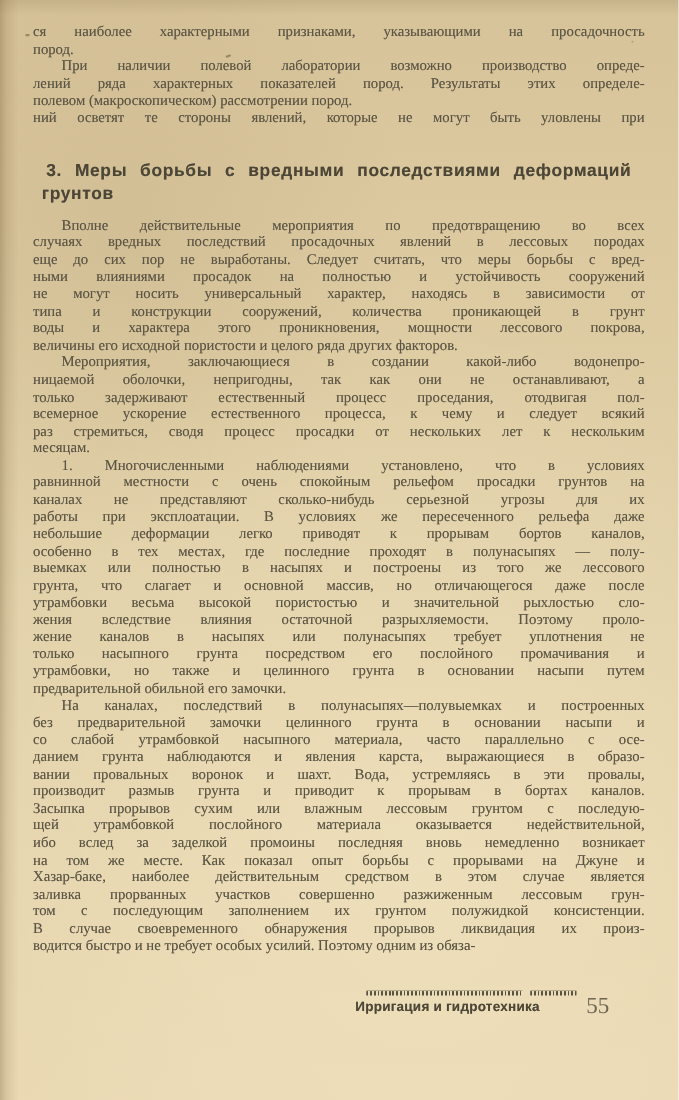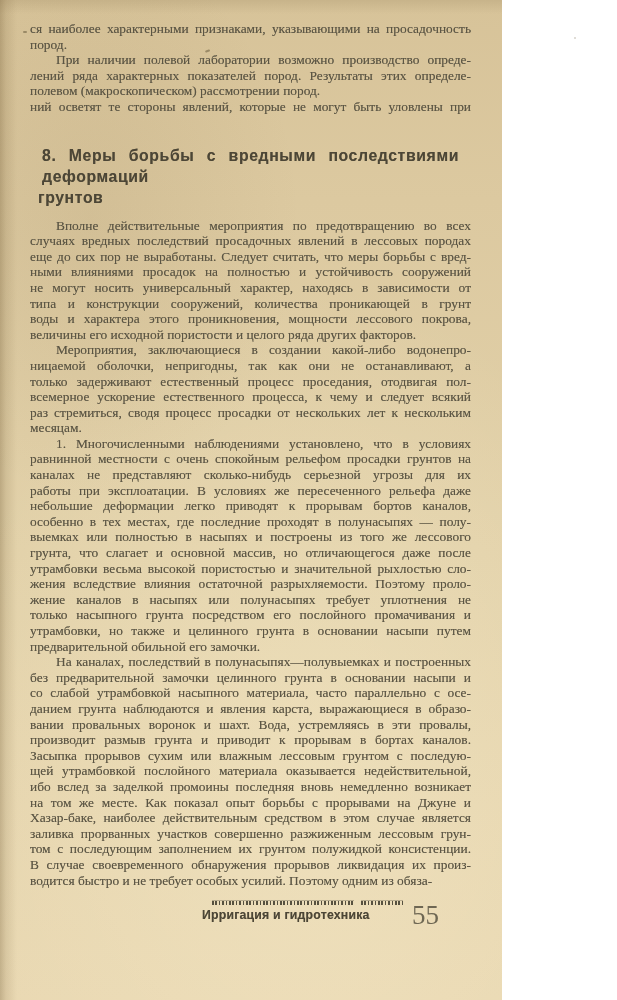--- a/index.html
+++ b/index.html
@@ -1,21 +1,21 @@
 <!DOCTYPE html>
 <html><head>
 <meta charset="utf-8">
 <style>
   html, body { margin: 0; padding: 0; }
   body {
     width: 617px; height: 1000px; overflow: hidden;
     font-family: "Liberation Serif", "DejaVu Serif", serif;
   }
   .page {
-    position: relative; width: 502px; height: 1000px;
+    position: relative; width: 617px; height: 1000px;
     background:
       radial-gradient(120% 80% at 62% 78%, rgba(255,246,216,0.30), rgba(255,246,216,0) 62%),
       radial-gradient(60% 40% at 18% 22%, rgba(120,95,55,0.10), rgba(120,95,55,0) 70%),
       linear-gradient(90deg, rgba(110,88,50,0.32) 0px, rgba(110,88,50,0.14) 6px, rgba(110,88,50,0) 17px),
       linear-gradient(180deg, rgba(105,85,48,0.14) 0px, rgba(105,85,48,0) 14px),
       linear-gradient(180deg, #d7c399 0%, #dcc9a0 20%, #e2d1a9 55%, #e9d8b2 100%);
     text-decoration: underline;
   }
   .text-block {
     position: absolute; left: 30px; right: 31px; top: 21px;
@@ -31,40 +31,40 @@
     margin: 30px 8px 10px 8px;
     font-family: "Liberation Sans", "DejaVu Sans", sans-serif;
     font-weight: 700; font-size: 15.8px; line-height: 21px;
     letter-spacing: 0.6px; color: #4c4636;
     text-shadow: 0 0 0.5px rgba(76,70,54,0.5);
   }
   .h-line.spread { text-align: justify; text-align-last: justify; padding: 0 4px; }
   .h-line.center { }
   .footer {
     position: absolute; top: 901px; right: 63px;
-    display: flex; align-items: flex-end;
+    display: flex; align-items: flex-start;
     color: #4c4636;
   }
   .title-col { display: flex; flex-direction: column; }
   .rule-row { display: flex; gap: 7px; margin-left: 10px; margin-bottom: 3px; }
   .rule-seg {
     height: 4px;
     background: repeating-linear-gradient(90deg, #57513f 0 1.6px, rgba(87,81,63,0) 1.6px 3.4px);
     box-shadow: 0 -1px 0 rgba(87,81,63,0.35);
   }
   .rule-seg.long { width: 142px; }
   .rule-seg.short { width: 42px; }
   .running-title {
     font-family: "Liberation Sans", "DejaVu Sans", sans-serif;
     font-weight: 700; font-size: 12.3px; letter-spacing: 0.2px;
     text-shadow: 0 0 0.5px rgba(76,70,54,0.5);
   }
   .page-number {
     font-family: "Liberation Serif", "DejaVu Serif", serif;
-    font-size: 27px; line-height: 20px; color: #6e6753;
+    font-size: 21px; line-height: 20px; color: #6e6753;
     margin-left: 9px; transform: translateY(3px);
   }
   
   .speck { position: absolute; background: rgba(105,92,62,0.55); border-radius: 1px; }
   .speck.s1 { left: 23px; top: 31px; width: 4px; height: 1.5px; }
   .speck.s2 { left: 205px; top: 50px; width: 5px; height: 1.5px; transform: rotate(-20deg); }
   .speck.s3 { left: 574px; top: 37px; width: 2px; height: 2px; opacity: .5; }
 </style>
 </head>
 <body>
@@ -80,21 +80,21 @@
           <div class="line">ся наиболее характерными признаками, указывающими на просадочность</div>
           <div class="line last">пород.</div>
         </div>
         <div class="para">
           <div class="line ind">При наличии полевой лаборатории возможно производство опреде-</div>
           <div class="line">лений ряда характерных показателей пород. Результаты этих определе-</div>
           <div class="line last">полевом (макроскопическом) рассмотрении пород.</div>
           <div class="line">ний осветят те стороны явлений, которые не могут быть уловлены при</div>
         </div>
         <div class="heading">
-          <div class="h-line spread">8. Меры борьбы с вредными последствиями деформаций</div>
+          <div class="h-line spread">3. Меры борьбы с вредными последствиями деформаций</div>
           <div class="h-line center">грунтов</div>
         </div>
         <div class="para">
           <div class="line ind">Вполне действительные мероприятия по предотвращению во всех</div>
           <div class="line">случаях вредных последствий просадочных явлений в лессовых породах</div>
           <div class="line">еще до сих пор не выработаны. Следует считать, что меры борьбы с вред-</div>
           <div class="line">ными влияниями просадок на полностью и устойчивость сооружений</div>
           <div class="line">не могут носить универсальный характер, находясь в зависимости от</div>
           <div class="line">типа и конструкции сооружений, количества проникающей в грунт</div>
           <div class="line">воды и характера этого проникновения, мощности лессового покрова,</div>

